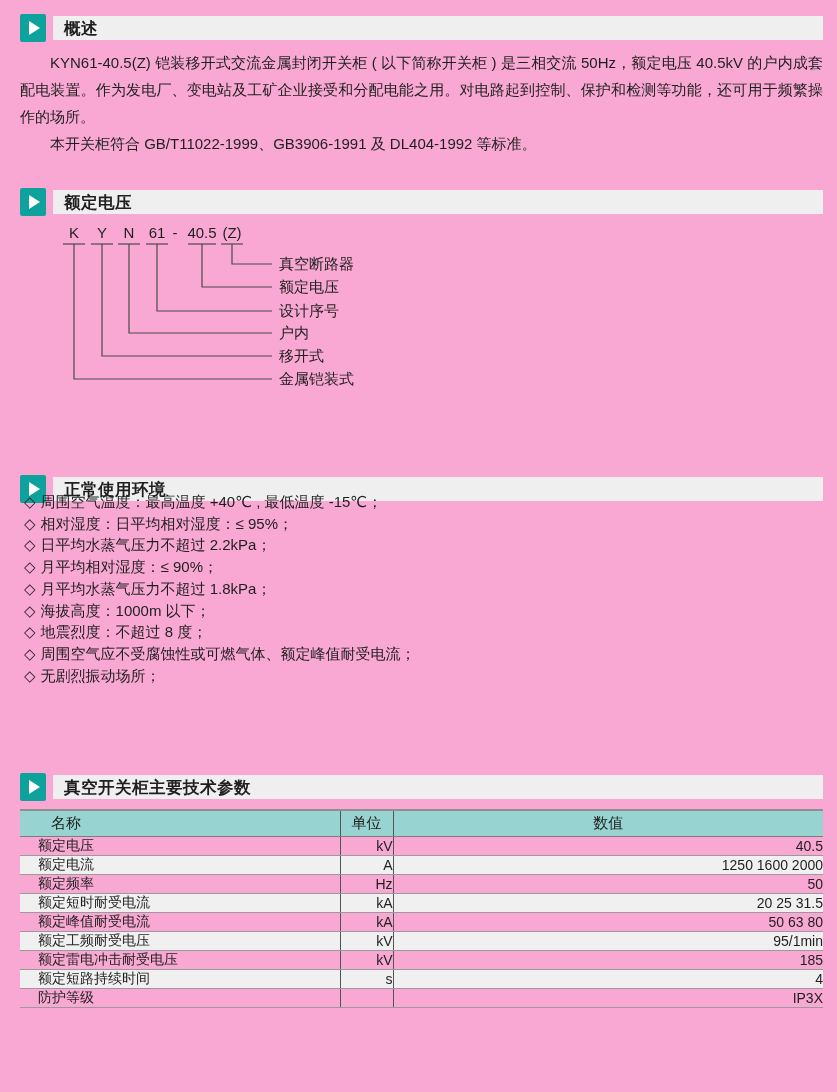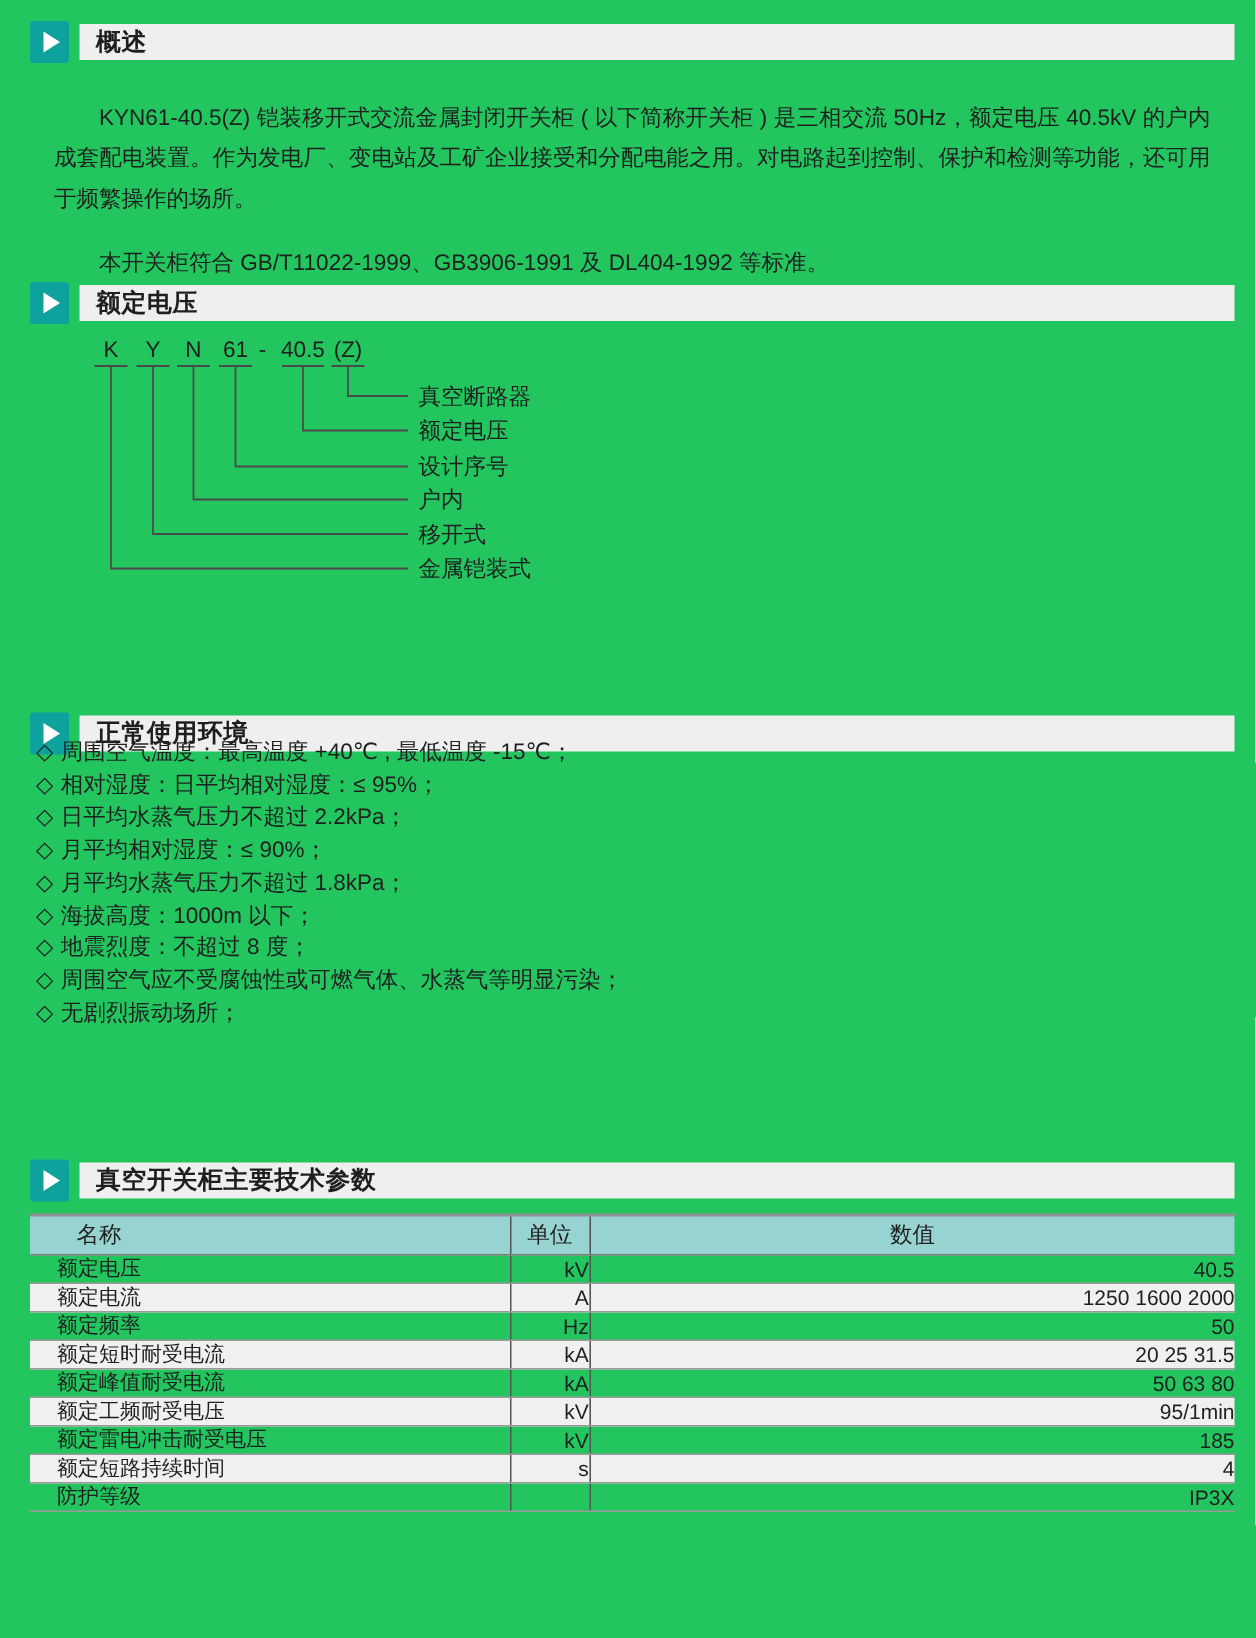--- a/index.html
+++ b/index.html
@@ -4,34 +4,34 @@
 <style>
   :root{
     --accent:#0ea29d;
     --bar-bg:#efefef;
     --table-header-bg:#97d3d0;
     --row-alt-bg:#f0f0f0;
     --text:#1f1f1f;
   }
   html,body{margin:0;padding:0;background:#fff;}
   .page{
-    position:relative;width:837px;height:1092px;background:#22c55e;overflow:hidden;
+    position:relative;width:837px;height:1092px;background:#f9a8d4;overflow:hidden;
     font-family:"Liberation Sans","DejaVu Sans",sans-serif;color:var(--text);
   }
   
   .sec-header{position:absolute;left:0;width:100%;height:29px;}
   .sec-icon{position:absolute;left:20px;top:0;width:26px;height:28px;background:var(--accent);border-radius:2px;}
   .sec-icon .tri{position:absolute;left:9px;top:7px;width:0;height:0;
     border-top:7px solid transparent;border-bottom:7px solid transparent;border-left:11px solid #fff;}
   .sec-bar{position:absolute;left:53px;right:14px;top:2px;height:24px;background:var(--bar-bg);}
   .sec-title{position:absolute;left:64px;top:2px;height:24px;line-height:24px;
     font-size:16.5px;font-weight:bold;letter-spacing:0.5px;}
   
   .para-block{position:absolute;left:20px;top:49px;width:803px;font-size:15px;line-height:27px;text-align:justify;}
-  .para-block p{margin:16px;text-indent:2em;}
+  .para-block p{margin:0;text-indent:2em;}
   
   .model-diagram{position:absolute;left:50px;top:222px;}
   .model-diagram text{font-family:"Liberation Sans","DejaVu Sans",sans-serif;font-size:15px;fill:var(--text);}
   .model-diagram .lbl{font-size:15px;}
   .model-diagram line,.model-diagram polyline{stroke:#4a4a4a;stroke-width:1.2;fill:none;}
   
   .env-list{position:absolute;left:20px;top:487px;width:803px;margin:4px;padding:0;list-style:none;font-size:15px;}
   .env-list li{line-height:21.7px;white-space:nowrap;}
   .env-list .bullet{margin-right:5px;}
   
@@ -109,21 +109,21 @@
     <span class="sec-title">正常使用环境</span>
   </div>
   <ul class="env-list">
     <li><span class="bullet">◇</span><span>周围空气温度：最高温度 +40℃ , 最低温度 -15℃；</span></li>
     <li><span class="bullet">◇</span><span>相对湿度：日平均相对湿度：≤ 95%；</span></li>
     <li><span class="bullet">◇</span><span>日平均水蒸气压力不超过 2.2kPa；</span></li>
     <li><span class="bullet">◇</span><span>月平均相对湿度：≤ 90%；</span></li>
     <li><span class="bullet">◇</span><span>月平均水蒸气压力不超过 1.8kPa；</span></li>
     <li><span class="bullet">◇</span><span>海拔高度：1000m 以下；</span></li>
     <li><span class="bullet">◇</span><span>地震烈度：不超过 8 度；</span></li>
-    <li><span class="bullet">◇</span><span>周围空气应不受腐蚀性或可燃气体、水蒸气等明显污染；</span></li>
+    <li><span class="bullet">◇</span><span>周围空气应不受腐蚀性或可燃气体、额定峰值耐受电流；</span></li>
     <li><span class="bullet">◇</span><span>无剧烈振动场所；</span></li>
   </ul>
 
   <div class="sec-header" style="top:773px">
     <span class="sec-bar"></span>
     <span class="sec-icon">
         <span class="tri"></span>
       </span>
     <span class="sec-title">真空开关柜主要技术参数</span>
   </div>

